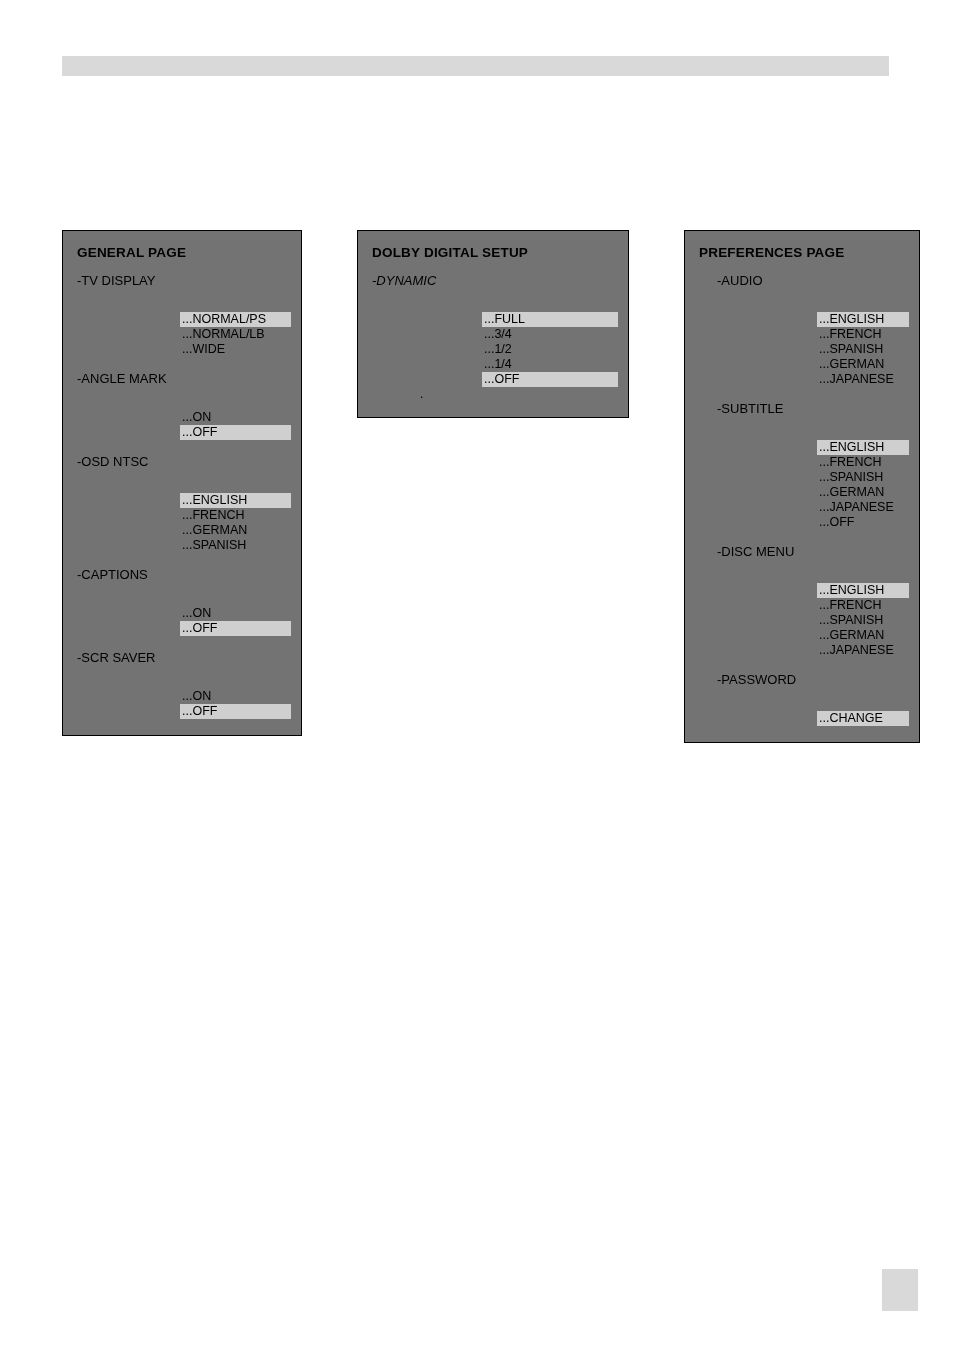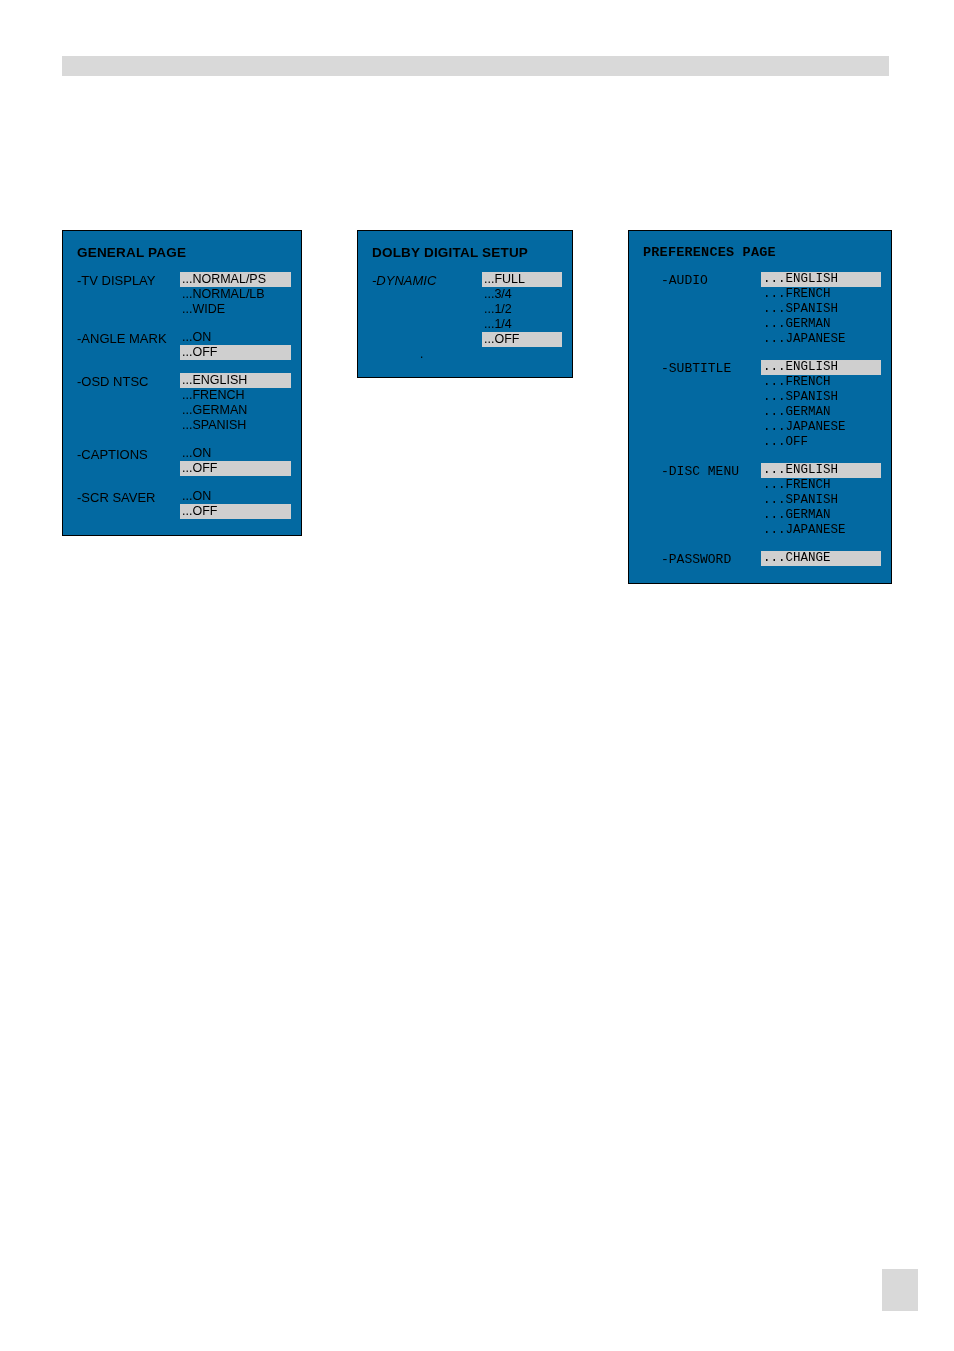--- a/index.html
+++ b/index.html
@@ -24,26 +24,26 @@
   .columns {
     position: absolute;
     top: 230px;
     left: 62px;
     display: flex;
     gap: 55px;
     align-items: flex-start;
   }
   .panel {
     border: 1.5px solid #000;
-    background: #0369a1;
+    background: #737373;
     padding: 14px 10px 16px 14px;
   }
   .panel-1 { width: 240px; }
-  .panel-2 { width: 216px; }
-  .panel-3 { width: 264px; font-family: Liberation Mono, monospace; }
+  .panel-2 { width: 272px; }
+  .panel-3 { width: 236px; }
   .panel-title {
     font-weight: bold;
     font-size: 13.5px;
     margin-bottom: 12px;
     letter-spacing: 0.2px;
   }
   .group {
     margin-bottom: 13px;
     display: flex;
     align-items: flex-start;
@@ -56,20 +56,21 @@
     padding-top: 0.5px;
   }
   .panel-1 .label-col { width: 103px; }
   .panel-2 .label-col { width: 110px; font-style: italic; }
   .panel-3 .label-col { width: 100px; margin-left: 18px; }
   .opts-col {
     flex: 1 1 auto;
     display: flex;
     flex-direction: column;
     gap: 0;
+    margin-top: 40px;
   }
   .opt {
     font-size: 12.5px;
     line-height: 15px;
     white-space: nowrap;
     padding: 0 2px;
   }
   .opt.hl {
     background: #cfcfcf;
   }

